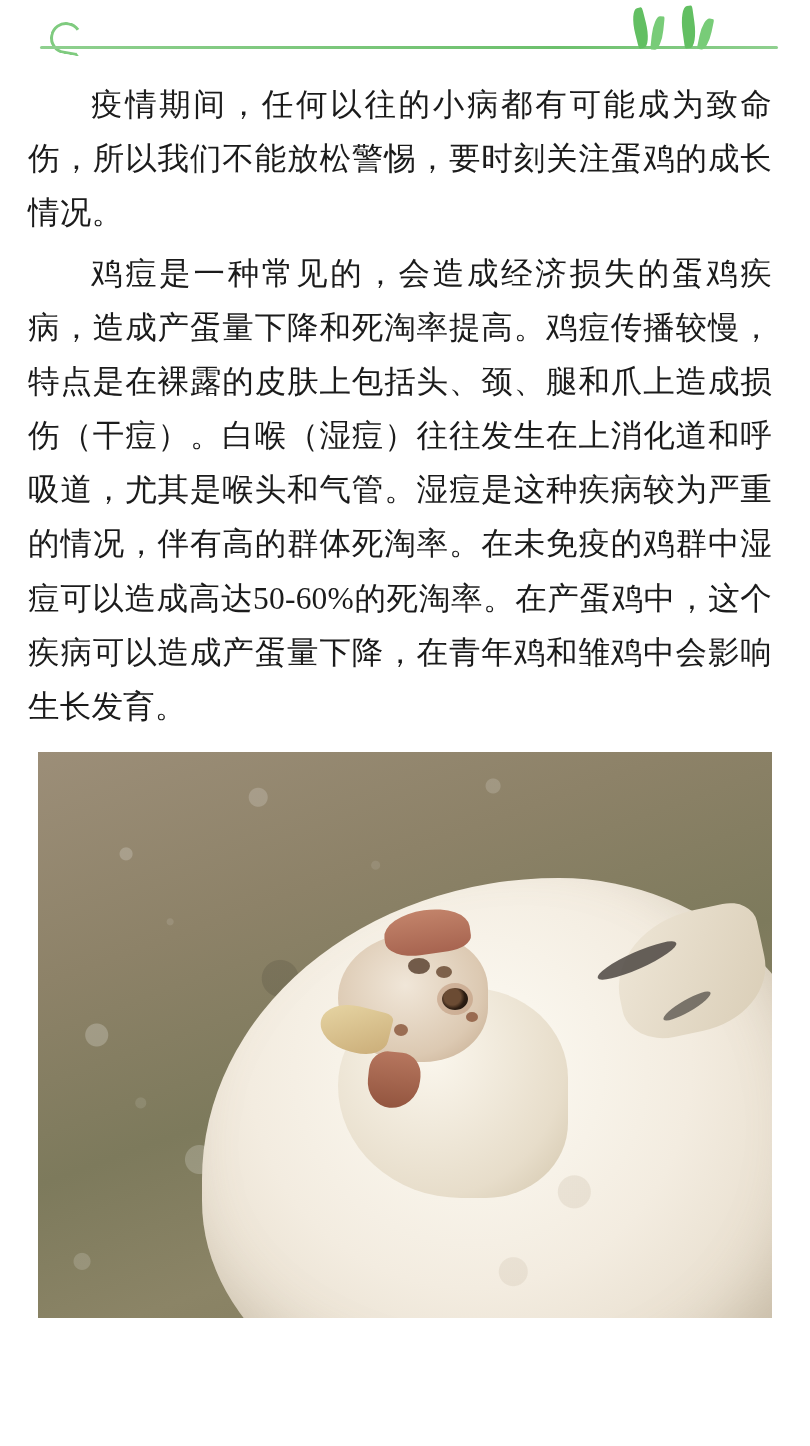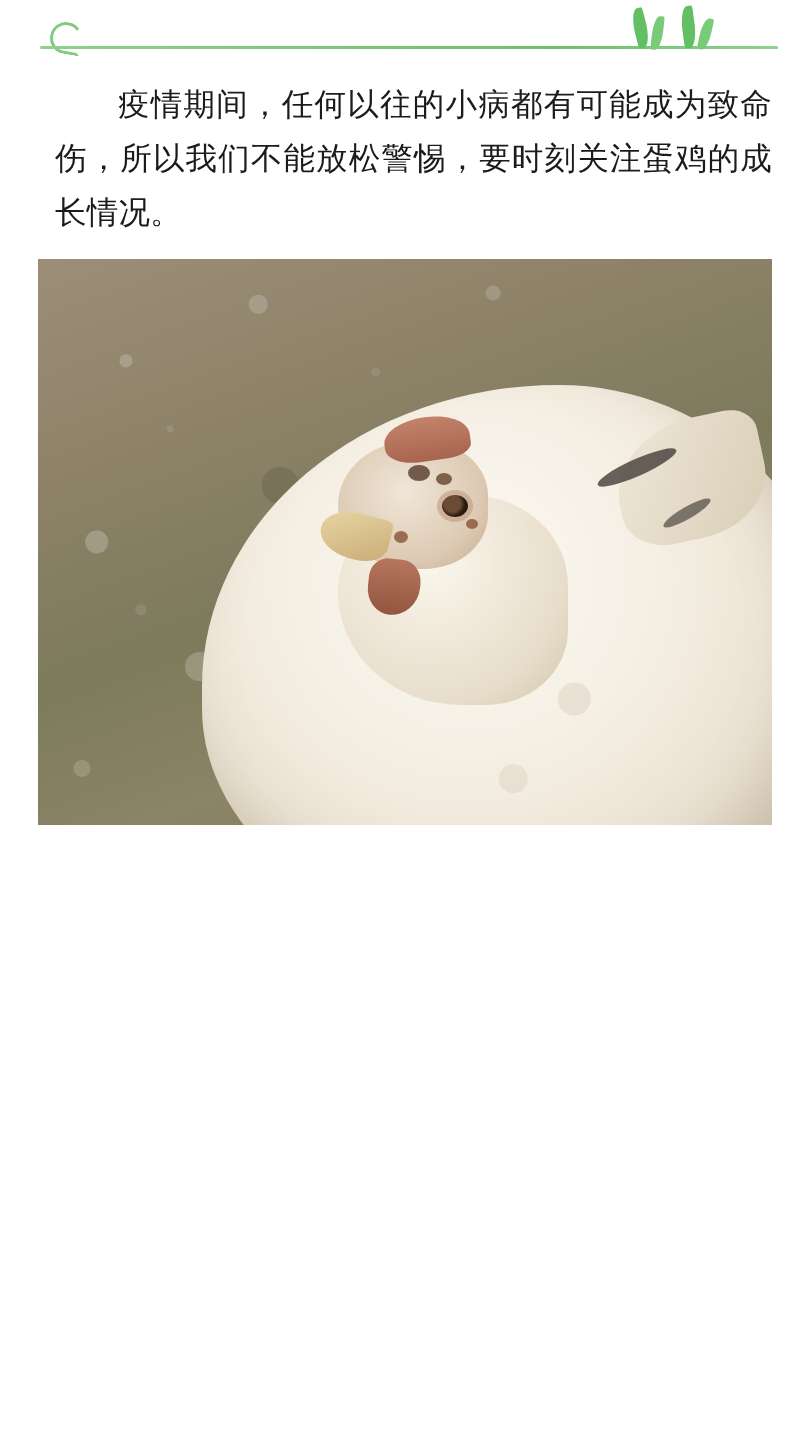--- a/index.html
+++ b/index.html
@@ -53,21 +53,21 @@
     background: #62bf62;
     border-radius: 60% 10% 60% 10%;
   }
   .leaf.l1 { left: 14px; top: 2px;  width: 13px; height: 40px; transform: rotate(-14deg); }
   .leaf.l2 { left: 32px; top: 10px; width: 11px; height: 34px; transform: rotate(6deg); background:#78cc78; }
   .leaf.l3 { left: 62px; top: 0px;  width: 13px; height: 42px; transform: rotate(-8deg); }
   .leaf.l4 { left: 80px; top: 12px; width: 11px; height: 32px; transform: rotate(12deg); background:#78cc78; }
 
   
   .article {
-    padding: 6px 38px 0 55px;
+    padding: 6px 38px 0 28px;
   }
   .para {
     margin: 0 0 6px 0;
     font-size: 31.5px;
     line-height: 1.72;
     color: #1b1b1b;
     text-align: justify;
     text-indent: 2em;
     letter-spacing: 0.2px;
     font-family: "Liberation Serif", "DejaVu Serif", serif;
@@ -255,20 +255,21 @@
   <div class="leaf-cluster">
     <div class="leaf l1"></div>
     <div class="leaf l2"></div>
     <div class="leaf l3"></div>
     <div class="leaf l4"></div>
   </div>
 </div>
 
 <div class="article">
   <p class="para">疫情期间，任何以往的小病都有可能成为致命伤，所以我们不能放松警惕，要时刻关注蛋鸡的成长情况。</p>
+  <p class="para">鸡痘是一种常见的，会造成经济损失的蛋鸡疾病，造成产蛋量下降和死淘率提高。鸡痘传播较慢，特点是在裸露的皮肤上包括头、颈、腿和爪上造成损伤（干痘）。白喉（湿痘）往往发生在上消化道和呼吸道，尤其是喉头和气管。湿痘是这种疾病较为严重的情况，伴有高的群体死淘率。在未免疫的鸡群中湿痘可以造成高达50-60%的死淘率。在产蛋鸡中，这个疾病可以造成产蛋量下降，在青年鸡和雏鸡中会影响生长发育。</p>
 </div>
 
 <div class="photo-wrap">
   <div class="photo">
     <div class="ground"></div>
     <div class="photo-shadow"></div>
     <div class="hen-body"></div>
     <div class="hen-tail"></div>
     <div class="hen-wingmark"></div>
     <div class="hen-wingmark m2"></div>

